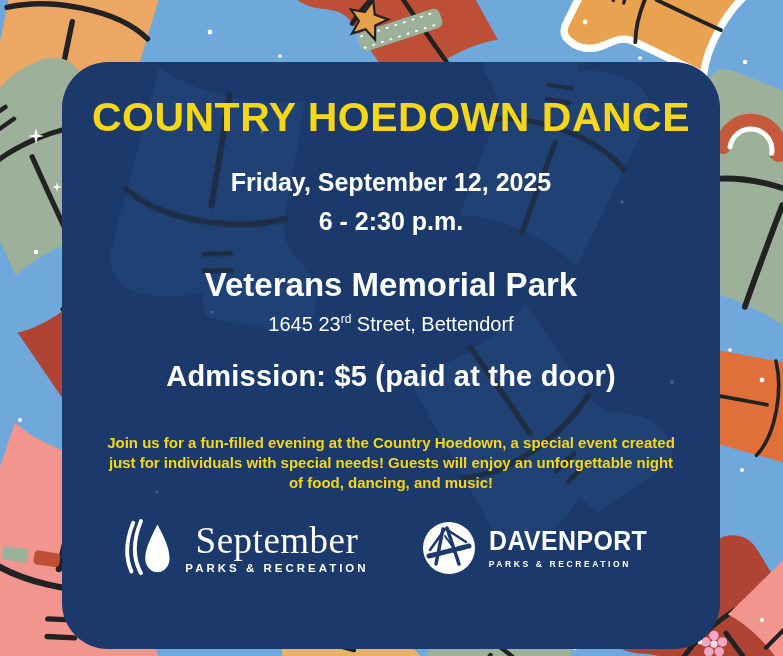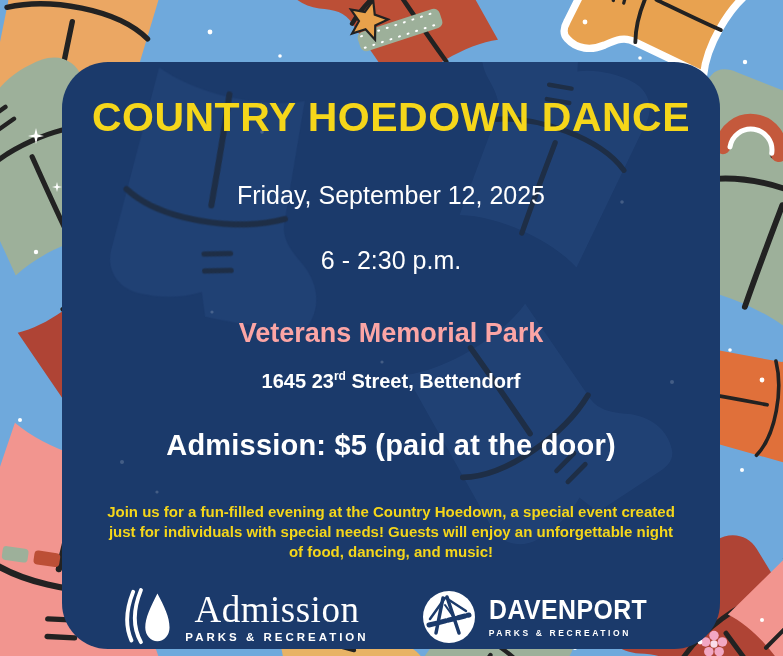--- a/index.html
+++ b/index.html
@@ -20,27 +20,27 @@
   .panel-content{
     position:relative;z-index:1;height:100%;
     display:flex;flex-direction:column;align-items:center;
     text-align:center;padding-top:34px;box-sizing:border-box;
   }
   .title{
     color:#F5D61A;font-size:41px;font-weight:800;letter-spacing:.5px;
     line-height:1.05;margin:0 0 24px 0;
   }
   .date-line,.time-line{
-    color:#fff;font-size:25px;font-weight:400;line-height:1.22;margin:17px;
+    color:#fff;font-size:25px;font-weight:700;line-height:1.22;margin:4px;
   }
   .venue{
-    color:#fca5a5;font-size:27px;font-weight:700;line-height:1.15;margin:26px 0 4px 0;
+    color:#ffffff;font-size:33px;font-weight:700;line-height:1.15;margin:26px 0 4px 0;
   }
   .address{
-    color:#fff;font-size:20px;font-weight:700;line-height:1.2;margin:16px;
+    color:#fff;font-size:20px;font-weight:400;line-height:1.2;margin:4px;
   }
   .address sup{font-size:12px;vertical-align:super;}
   .admission{
     color:#fff;font-size:29px;font-weight:700;margin:20px 0 12px 0;letter-spacing:.2px;
   }
   .description{
     color:#F5D61A;font-size:15px;font-weight:700;line-height:1.32;
     max-width:568px;margin:28px 0 0 0;
   }
   .logo-row{
@@ -255,21 +255,21 @@
 
     <div class="logo-row">
 
       <div class="logo">
         <svg width="52" height="64" viewBox="0 0 60 70">
           <path d="M14,6 C6,26 4,44 12,62" stroke="#fff" stroke-width="4.5" fill="none" stroke-linecap="round"></path>
           <path d="M23,4 C14,26 13,46 23,64" stroke="#fff" stroke-width="4.5" fill="none" stroke-linecap="round"></path>
           <path d="M42,8 C34,24 28,36 28,47 a14,16 0 0 0 28,0 C56,35 50,23 42,8 Z" fill="#fff"></path>
         </svg>
         <div class="logo-text">
-          <span class="bett-name">Admission</span>
+          <span class="bett-name">September</span>
           <span class="bett-tag">PARKS &amp; RECREATION</span>
         </div>
       </div>
 
       <div class="logo">
         <svg width="56" height="56" viewBox="0 0 56 56">
           <circle cx="28" cy="28" r="26" fill="#fff"></circle>
           <g stroke="#1B3A6B" fill="none" stroke-linecap="round">
             <path d="M8,36 L48,26" stroke-width="5" stroke-dasharray="7 3"></path>
             <path d="M22,9 L15,44" stroke-width="3.5"></path>

